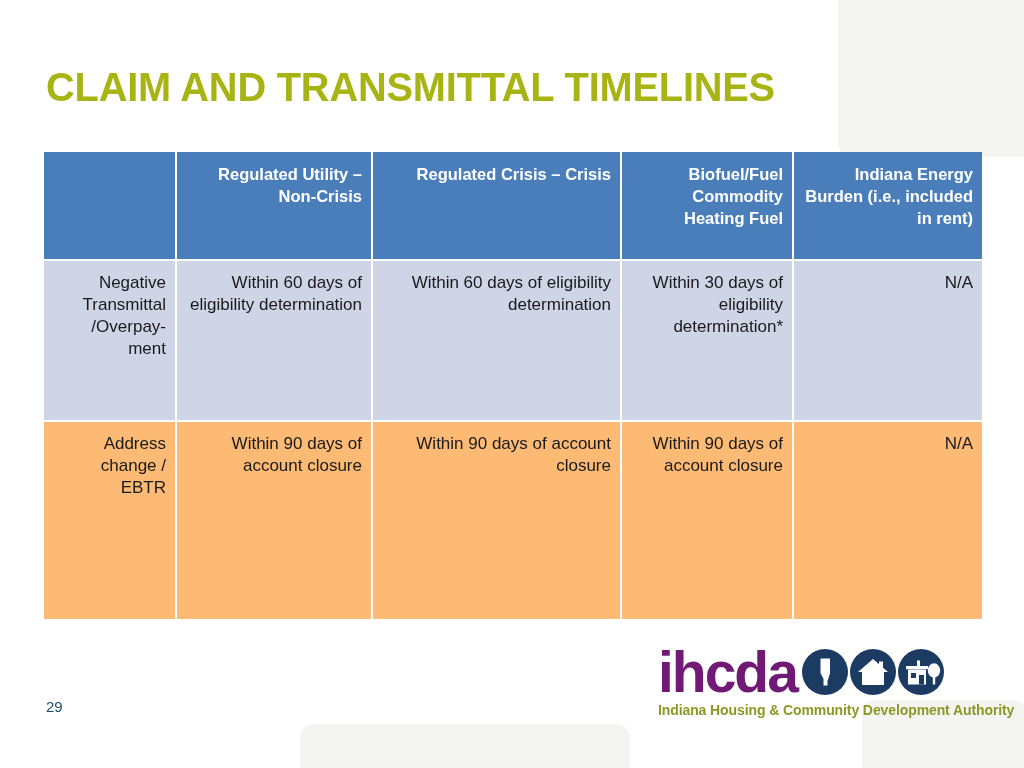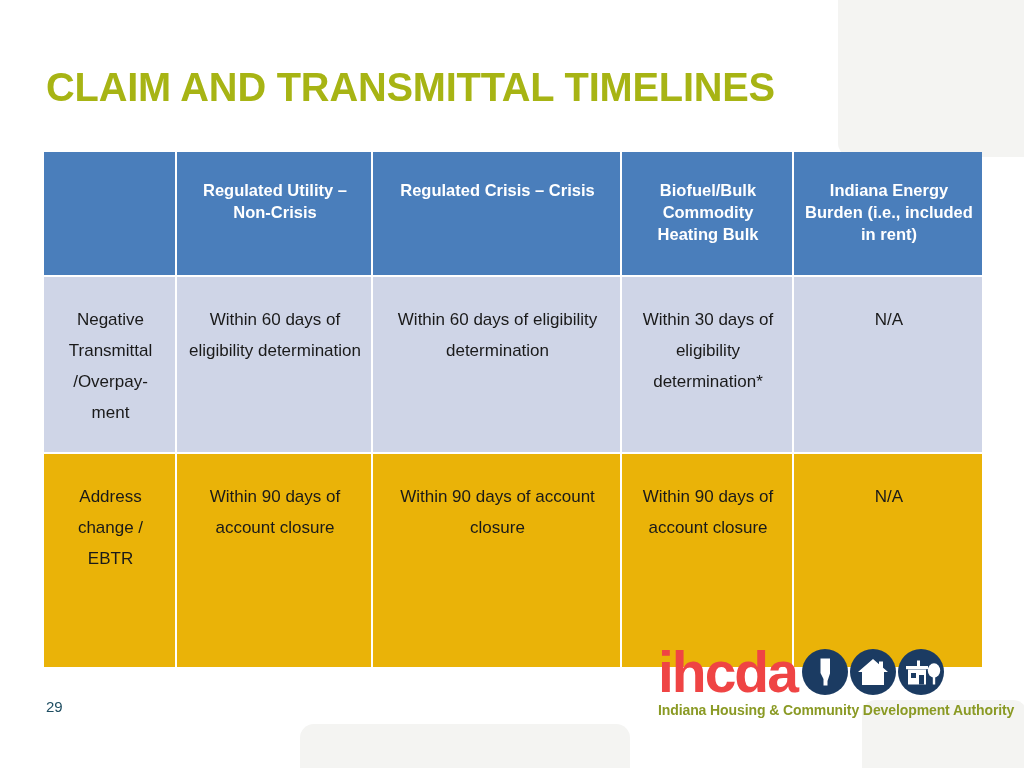--- a/index.html
+++ b/index.html
@@ -57,43 +57,43 @@
   }
   table.timeline-table {
     width: 938px;
     border-collapse: separate;
     border-spacing: 2px 2px;
     table-layout: fixed;
   }
   table.timeline-table th,
   table.timeline-table td {
     vertical-align: top;
-    text-align: center;
-    padding: 27px 9px 6px 11px;
+    text-align: right;
+    padding: 11px 9px 6px 11px;
     margin: 4px;
   }
   thead th {
     background: #4a7ebb;
     color: #ffffff;
     font-weight: bold;
     font-size: 16.5px;
     line-height: 22px;
     height: 90px;
   }
   tbody tr.row-a td {
     background: #cfd5e7;
   }
   tbody tr.row-b td {
-    background: #eab308;
+    background: #fdba74;
   }
   tbody td {
     color: #1a1a1a;
     font-weight: normal;
     font-size: 17px;
-    line-height: 31px;
+    line-height: 22px;
   }
   tbody tr.row-a td { height: 142px; }
   tbody tr.row-b td { height: 180px; }
 
   
   col.c0 { width: 131px; }
   col.c1 { width: 194px; }
   col.c2 { width: 247px; }
   col.c3 { width: 170px; }
   col.c4 { width: 188px; }
@@ -118,21 +118,21 @@
   }
   .logo-row {
     display: flex;
     align-items: center;
     height: 56px;
   }
   .logo-word {
     font-size: 57px;
     line-height: 56px;
     font-weight: bold;
-    color: #ef4444;
+    color: #701a75;
     letter-spacing: -2px;
     font-family: "Liberation Sans", sans-serif;
   }
   .logo-icons {
     display: flex;
     align-items: center;
     margin-left: 4px;
   }
   .logo-icons svg { display: block; }
   .logo-tagline {
@@ -163,21 +163,21 @@
         <col class="c1">
         <col class="c2">
         <col class="c3">
         <col class="c4">
     </colgroup>
     <thead>
       <tr>
         <th></th>
         <th>Regulated Utility – Non-Crisis</th>
         <th>Regulated Crisis – Crisis</th>
-        <th>Biofuel/Bulk Commodity Heating Bulk</th>
+        <th>Biofuel/Fuel Commodity Heating Fuel</th>
         <th>Indiana Energy Burden (i.e., included in rent)</th>
       </tr>
     </thead>
     <tbody>
       <tr class="row-a">
         <td>Negative Transmittal /Overpay-ment</td>
         <td>Within 60 days of eligibility determination</td>
         <td>Within 60 days of eligibility determination</td>
         <td>Within 30 days of eligibility determination*</td>
         <td>N/A</td>

